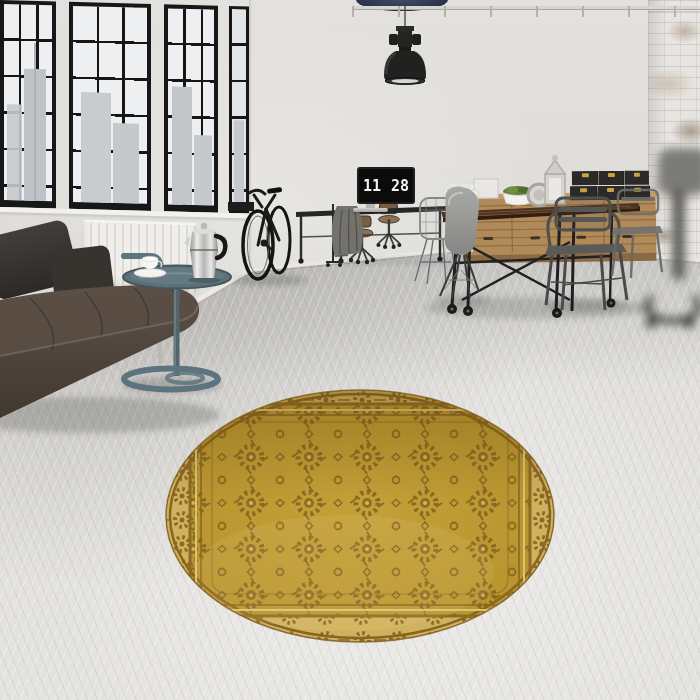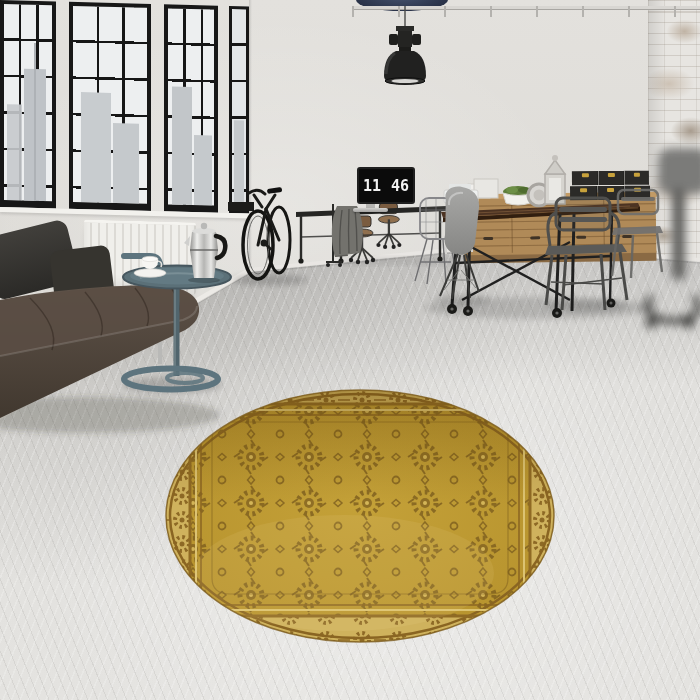--- a/index.html
+++ b/index.html
@@ -475,21 +475,21 @@
         <path d="M190,236 l-6,7 5,3 Z" fill="#cfcfcd"></path>
         <ellipse cx="204" cy="231" rx="12" ry="3" fill="#dcdcda"></ellipse>
         <circle cx="204" cy="226" r="3.2" fill="#b9b9b7"></circle>
         <path d="M216,236 q11,2 9,13 q-1,7 -8,9" stroke="#181816" stroke-width="4.5" fill="none" stroke-linecap="round"></path>
       </g>
     </g>
   </svg>
 
   <div class="abs monitor">
     <span>11</span>
-    <span>46</span>
+    <span>28</span>
   </div>
   <div class="abs monitor-neck"></div>
   <div class="abs monitor-base"></div>
 
   <div class="abs rug-shadow"></div>
   <svg id="rug-svg" class="abs" width="392" height="258" viewBox="0 0 392 258">
     <defs>
       <radialGradient id="rugField" cx="50%" cy="45%" r="62%">
         <stop offset="0" style="stop-color:var(--rug-field,#c9a83e)"></stop>
         <stop offset="1" style="stop-color:var(--rug-field-dark,#b6922d)"></stop>

